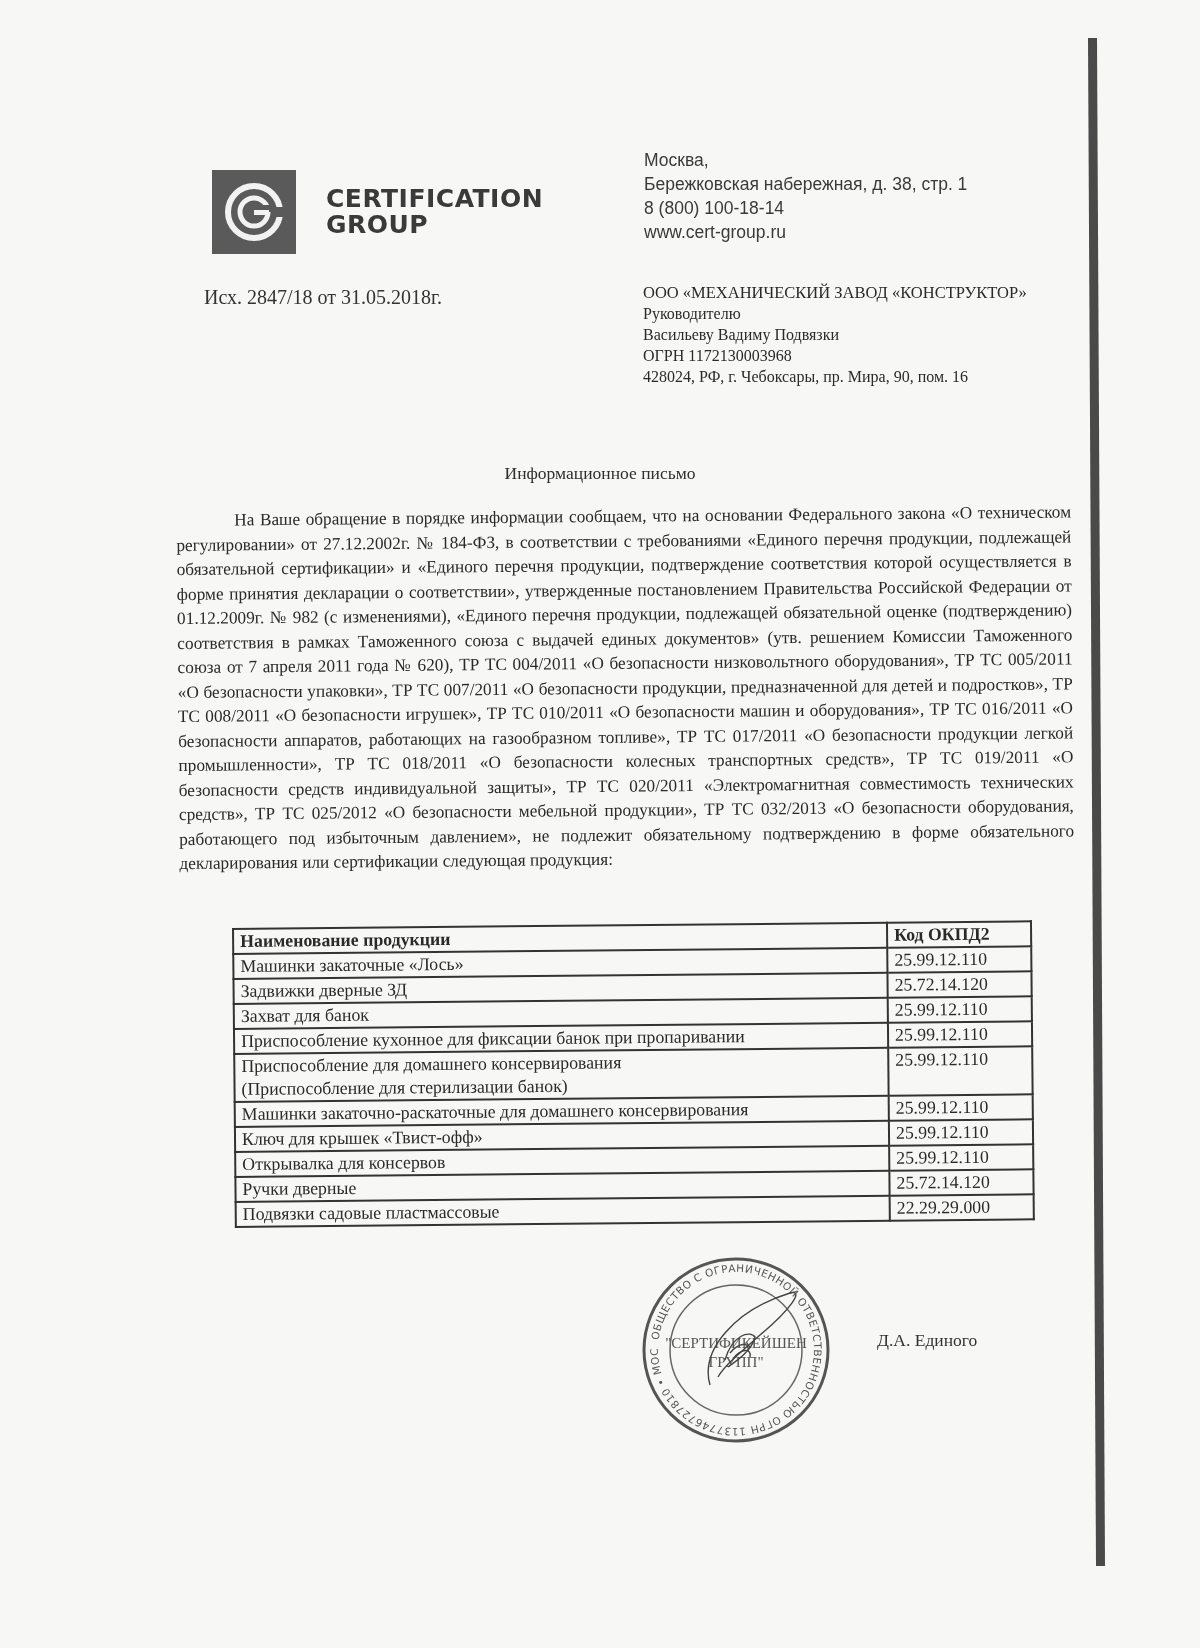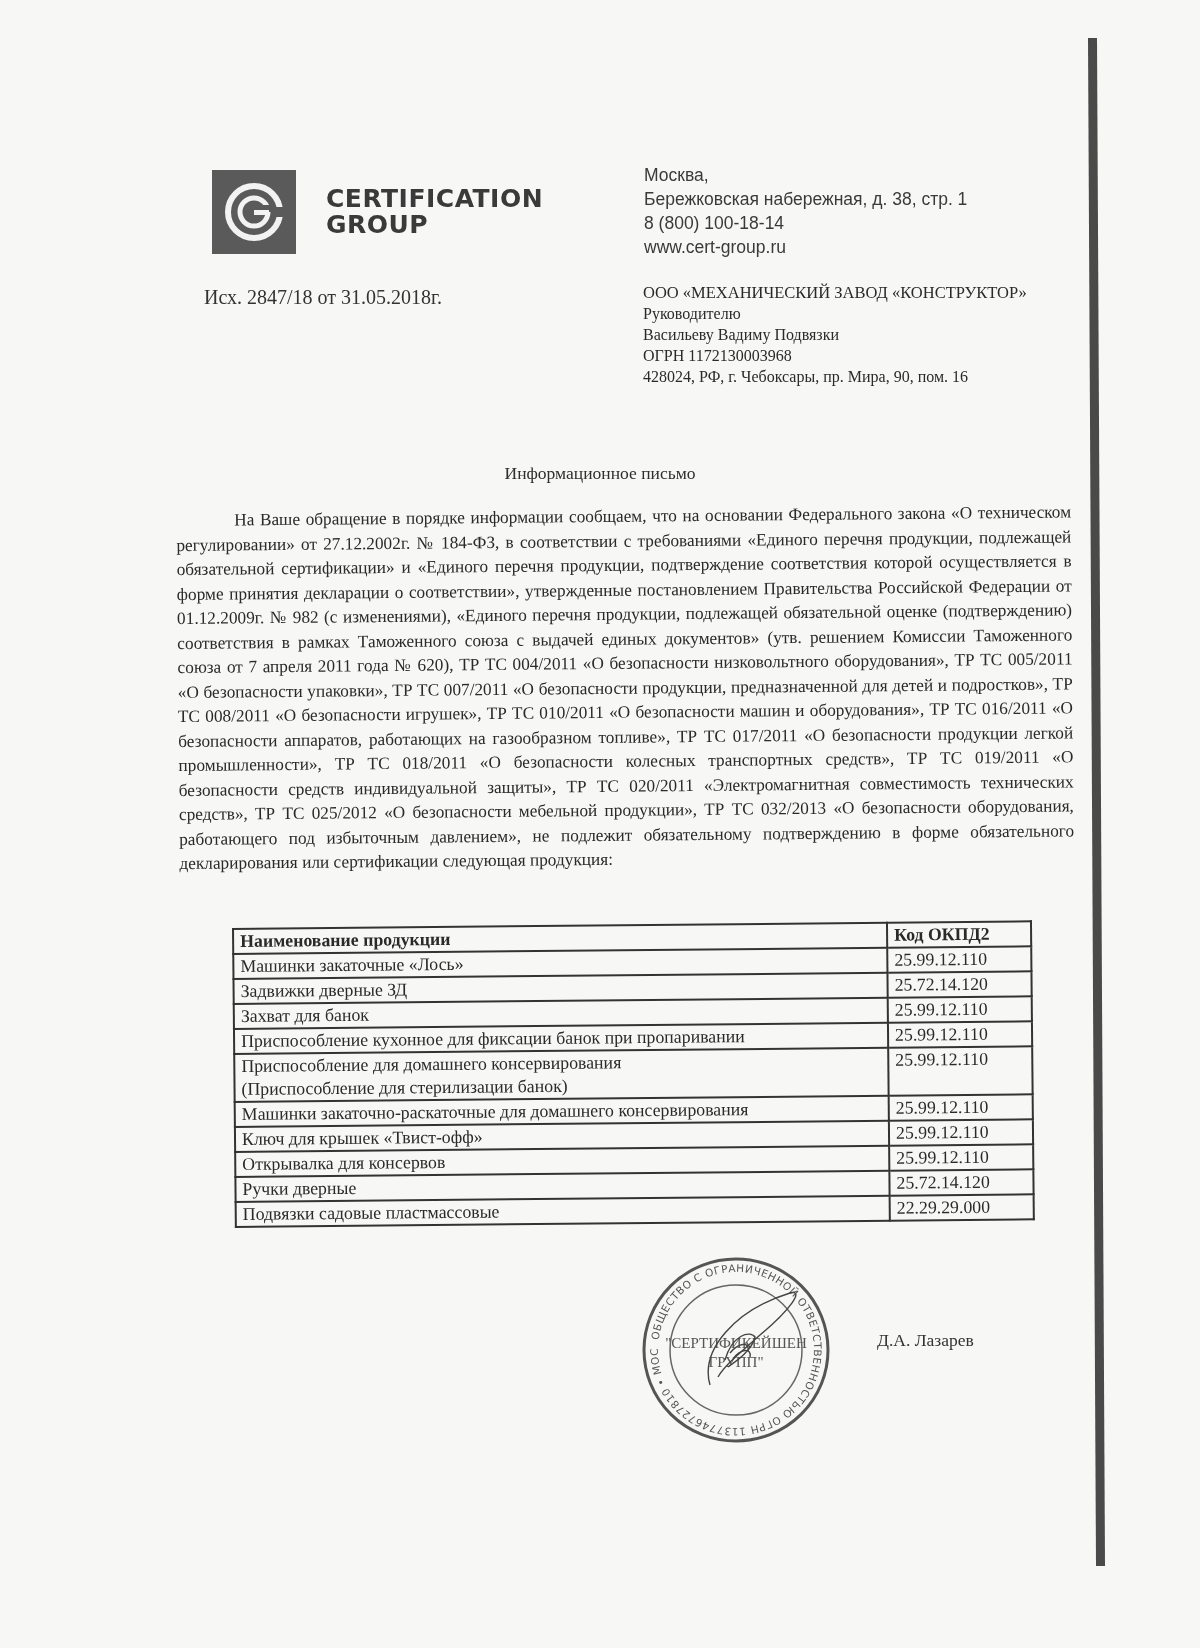--- a/index.html
+++ b/index.html
@@ -19,21 +19,21 @@
   .logo-box {
     width: 84px; height: 84px; background: #5a5a5a;
     display: flex; align-items: center; justify-content: center;
   }
   .logo-text {
     margin-left: 30px; font-family: "DejaVu Sans", "Liberation Sans", sans-serif;
     font-weight: bold; color: #3a3a3a; font-size: 25px; line-height: 26px; letter-spacing: 0.5px;
   }
   
   .contacts {
-    position: absolute; left: 644px; top: 163px;
+    position: absolute; left: 644px; top: 148px;
     font-family: "Liberation Sans", "DejaVu Sans", sans-serif;
     font-size: 17.5px; line-height: 24px; color: #3a3a3a;
   }
   .outgoing {
     position: absolute; left: 204px; top: 286px; font-size: 20px; color: #333;
   }
   .recipient {
     position: absolute; left: 643px; top: 282px; font-size: 16px; line-height: 21px; color: #2a2a2a;
   }
   .doc-title {
@@ -178,15 +178,15 @@
     </text>
     <text x="96" y="93" text-anchor="middle" font-family="Liberation Serif, serif" font-size="15" fill="#555">"СЕРТИФИКЕЙШЕН</text>
     <text x="96" y="112" text-anchor="middle" font-family="Liberation Serif, serif" font-size="15" fill="#555">ГРУПП"</text>
     <g fill="none" stroke="#444" stroke-width="1.4">
       <path d="M 70 130 C 60 95, 95 55, 150 38 C 165 34, 150 55, 120 80 C 100 98, 85 110, 78 122"></path>
       <path d="M 85 105 C 92 80, 110 75, 115 82 C 112 95, 98 105, 88 112"></path>
       <path d="M 90 98 C 98 88, 110 86, 108 96 M 93 104 C 100 94, 112 92, 110 102"></path>
     </g>
   </svg>
 
-  <div class="sign-right">Д.А. Лазарев</div>
+  <div class="sign-right">Д.А. Единого</div>
 
 </div>
 
 </body></html>

